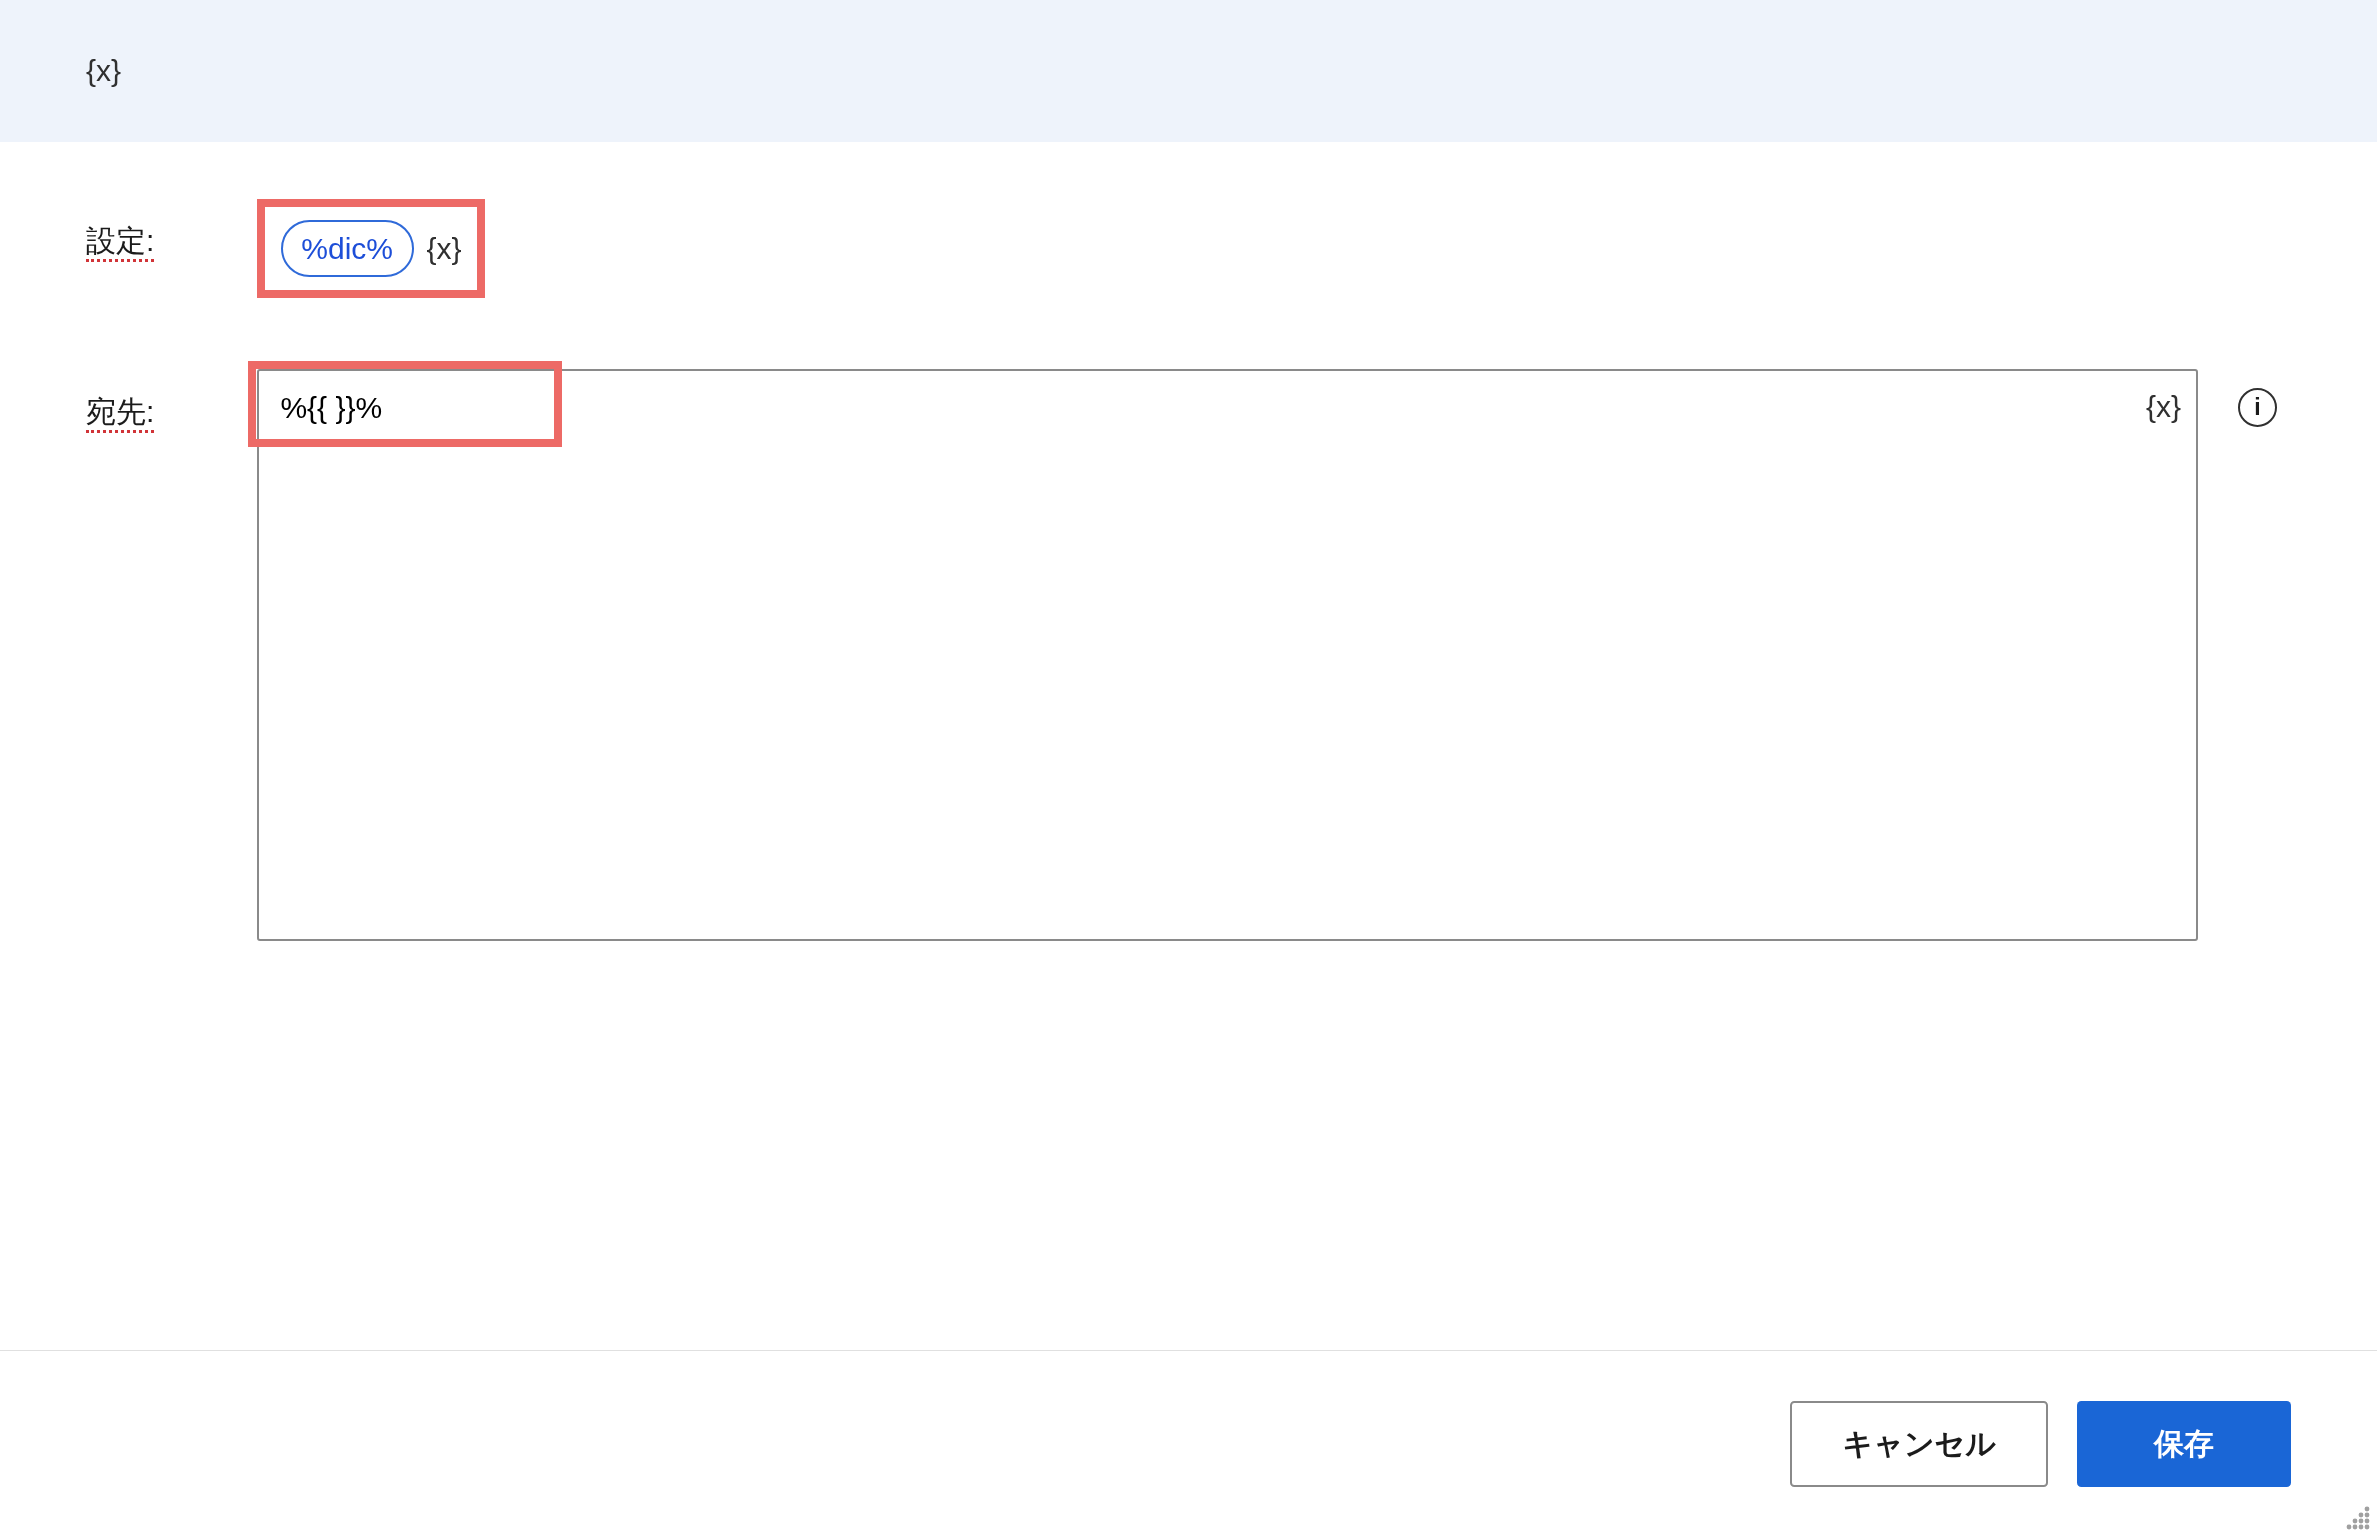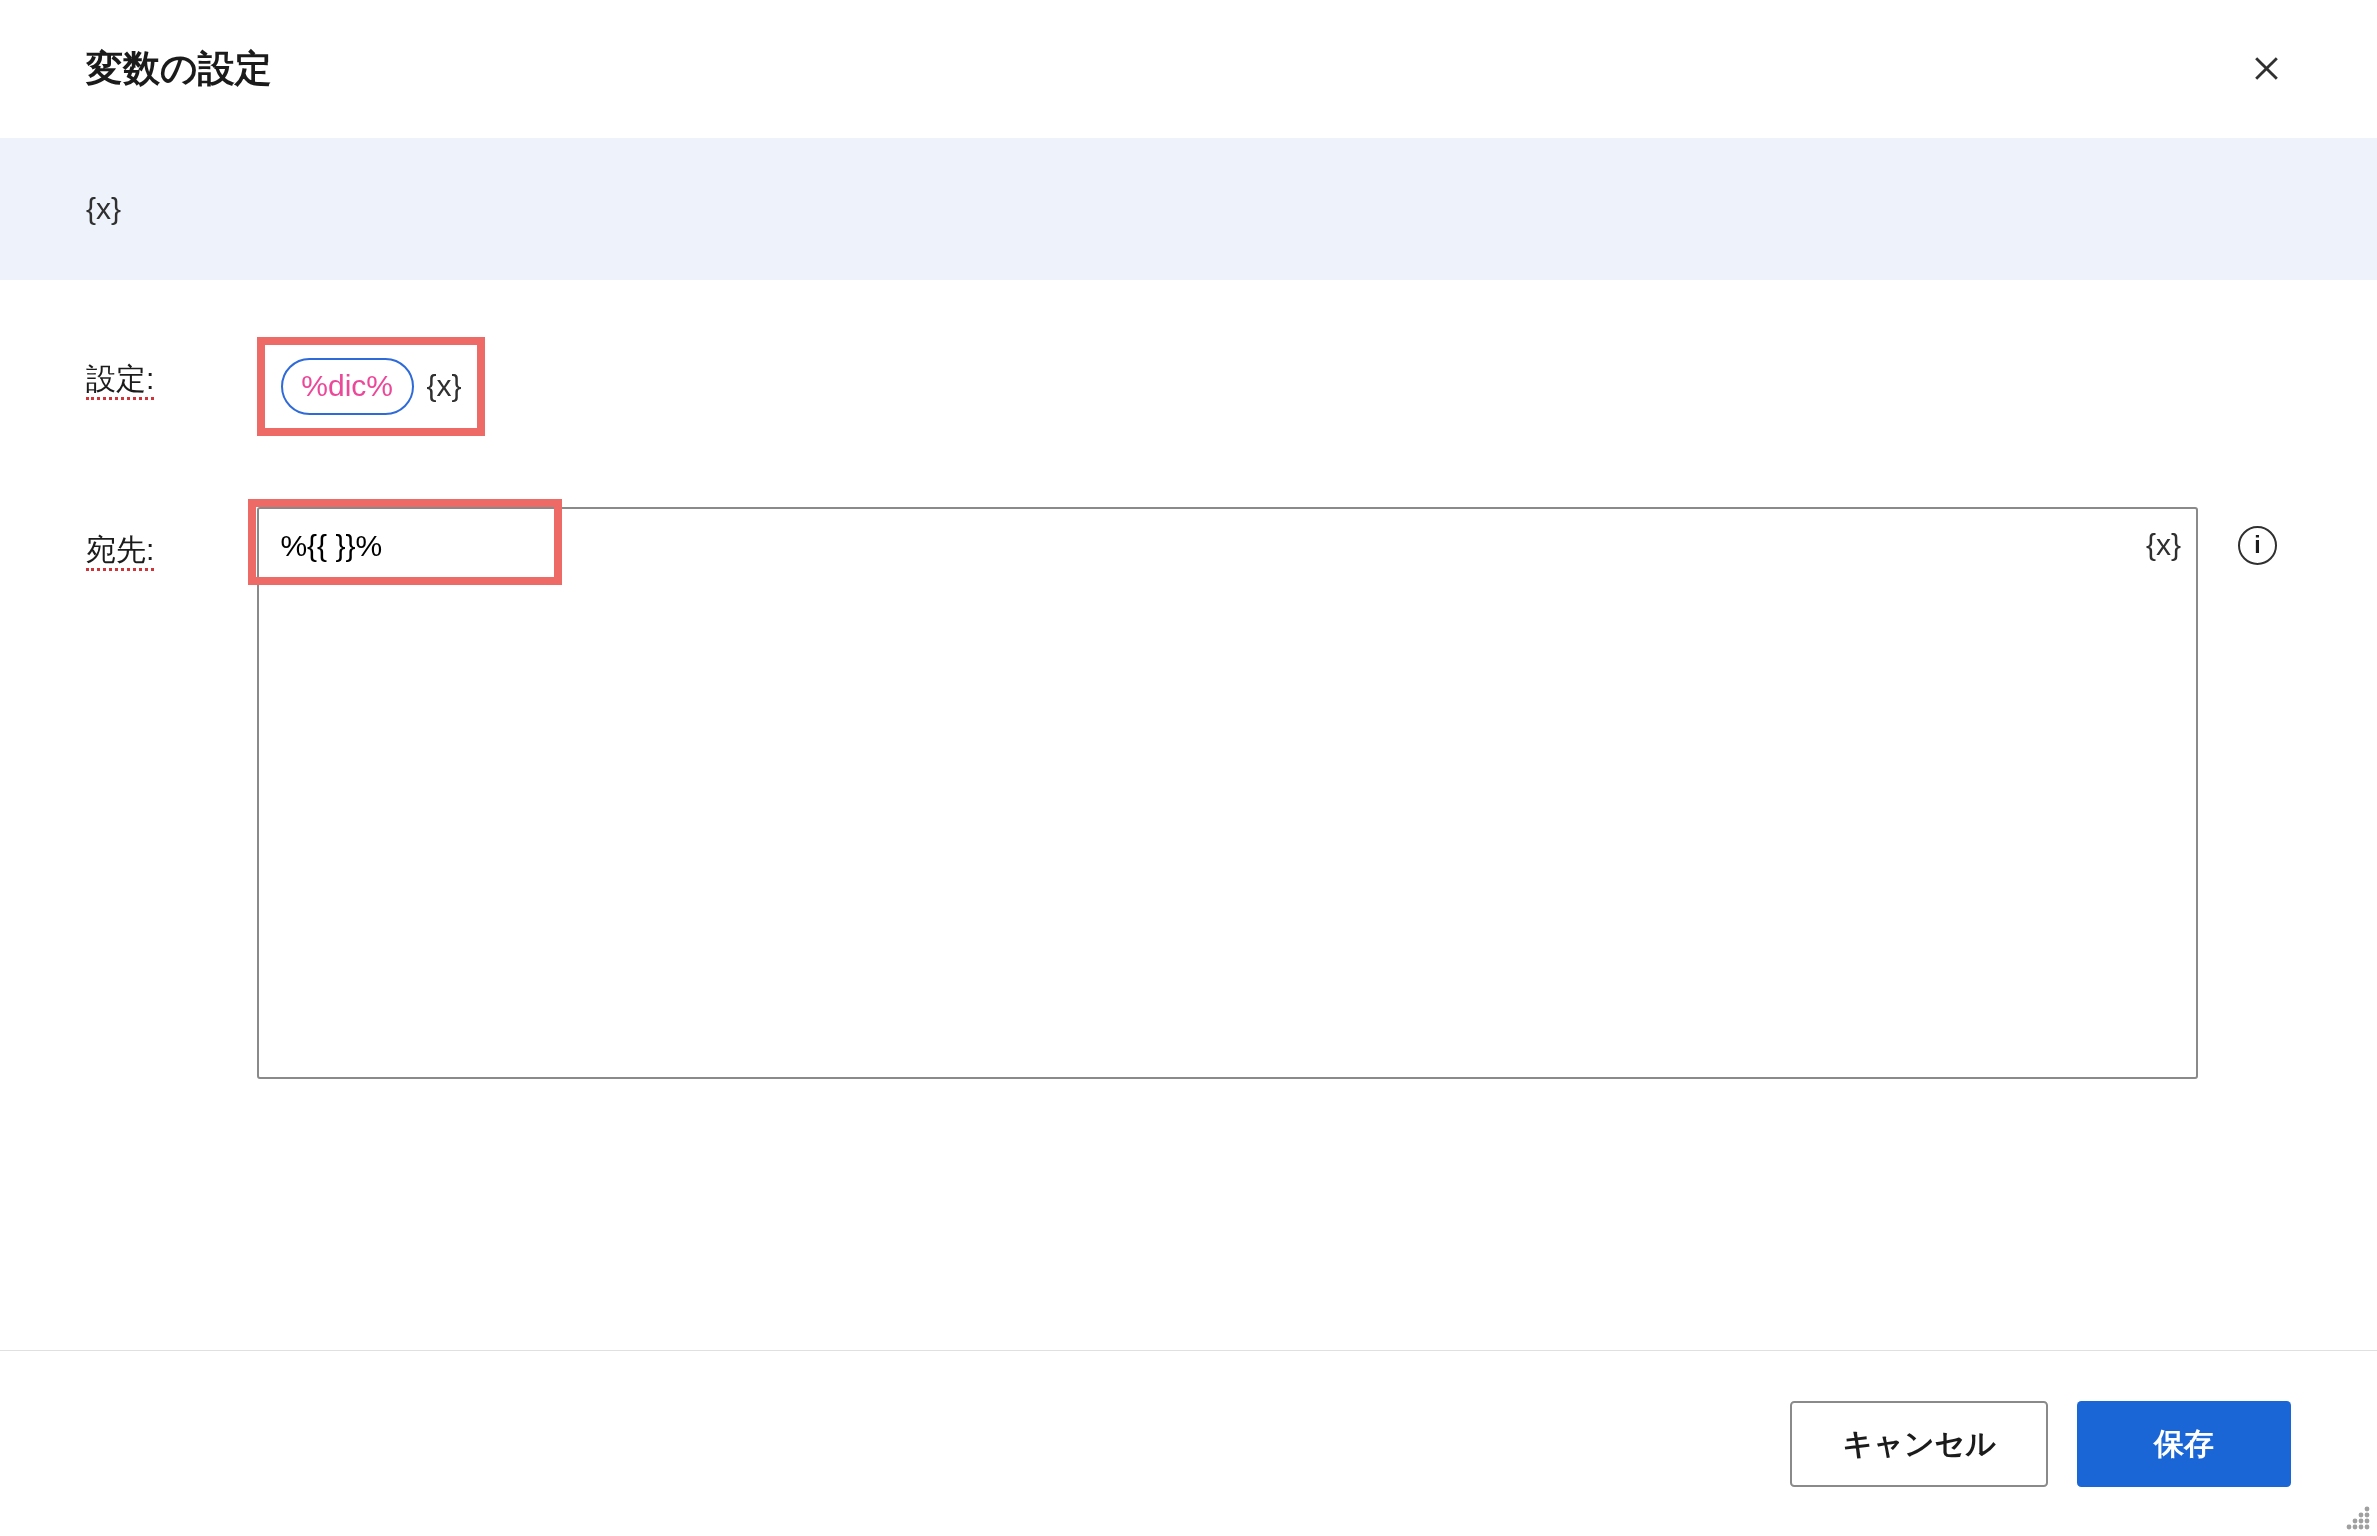--- a/index.html
+++ b/index.html
@@ -90,21 +90,21 @@
     display: inline-flex;
     align-items: center;
     gap: 13px;
   }
   .highlight-box.top { border-radius: 0; }
   .var-chip {
     border: 2.9px solid #2f6ad9;
     border-radius: 43px;
     padding: 5.7px 18.6px;
     font-size: 30px;
-    color: #ec4899;
+    color: #1d4ed8;
     font-weight: 500;
     background: #fff;
   }
   .braces-icon {
     font-size: 30px;
     color: #303030;
     font-weight: 500;
   }
   .textarea-wrap {
     position: relative;
@@ -195,29 +195,20 @@
     color: #a0a0a0;
     pointer-events: none;
   }
   .resize-grip svg { width: 100%; height: 100%; }
 </style>
 </head>
 <body>
 
 <div class="dialog">
 
-  <div class="header">
-    <div class="title">変数の設定</div>
-    <div class="close-btn">
-      <svg viewBox="0 0 24 24" width="31" height="31">
-        <line x1="4" y1="4" x2="20" y2="20" stroke="#303030" stroke-width="2.2"></line>
-        <line x1="20" y1="4" x2="4" y2="20" stroke="#303030" stroke-width="2.2"></line>
-      </svg>
-    </div>
-  </div>
 
   <div class="info-banner">
     <span class="xicon">{x}</span>
   </div>
 
   <div class="form-area">
 
     <div class="row">
       <div class="label-col">
         <span class="lbl">設定:</span>

